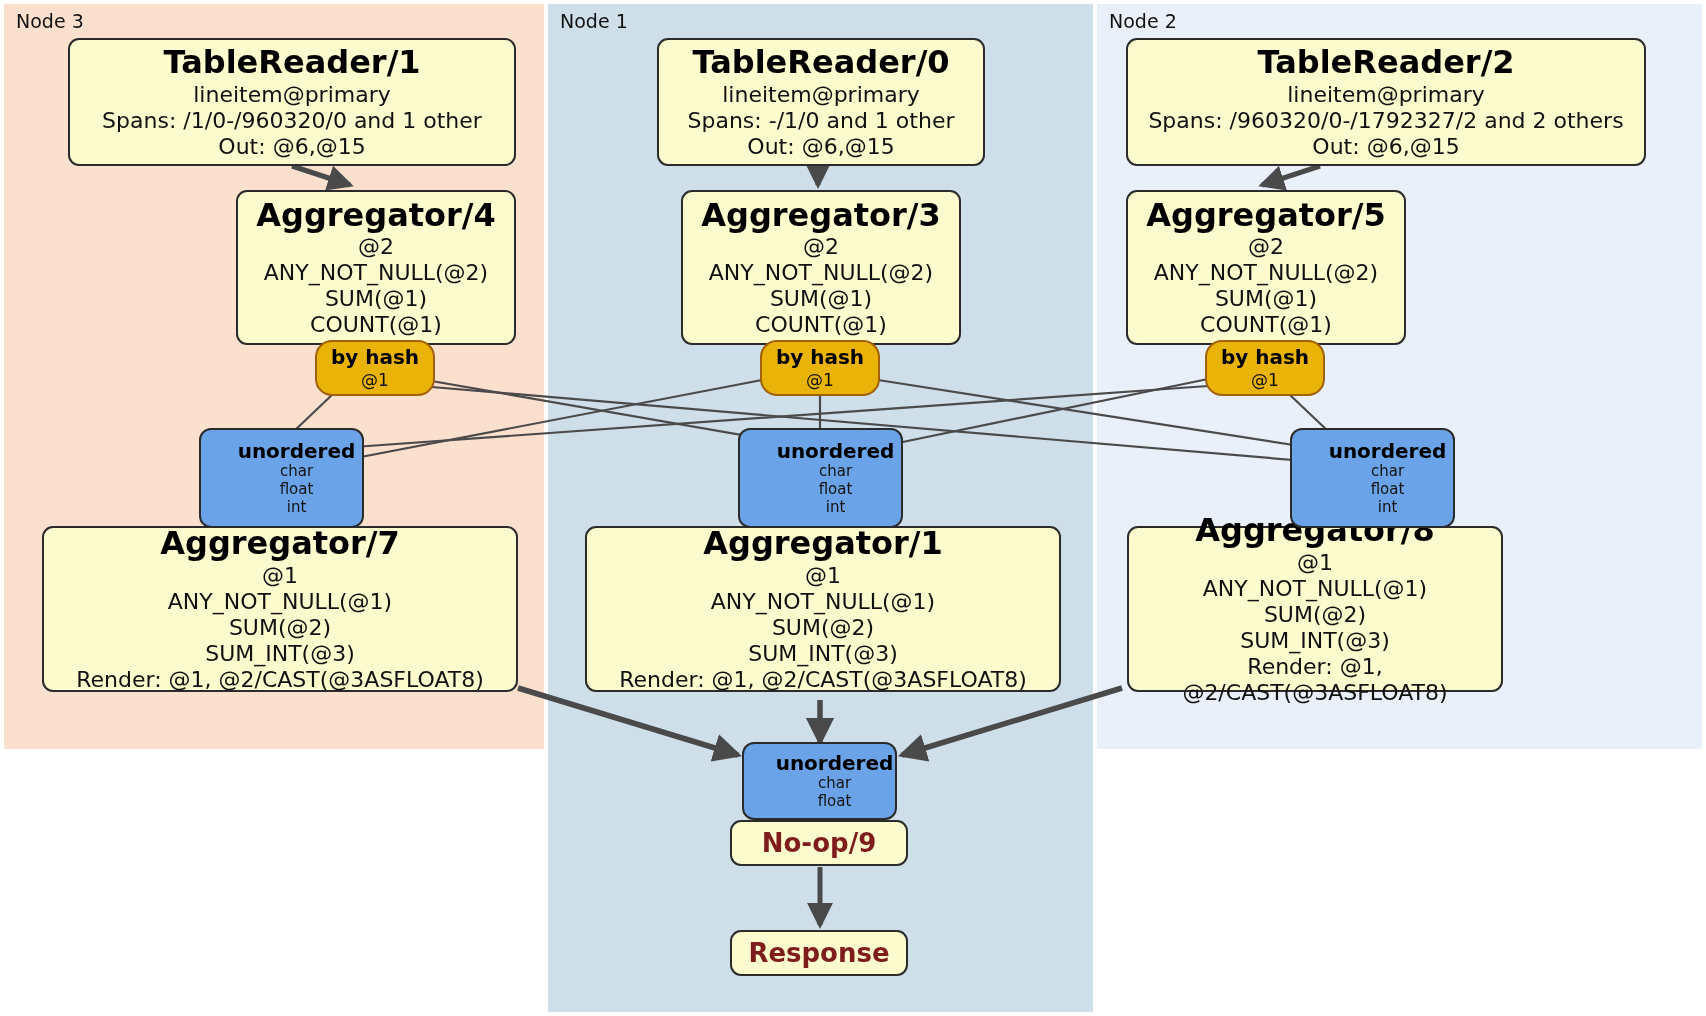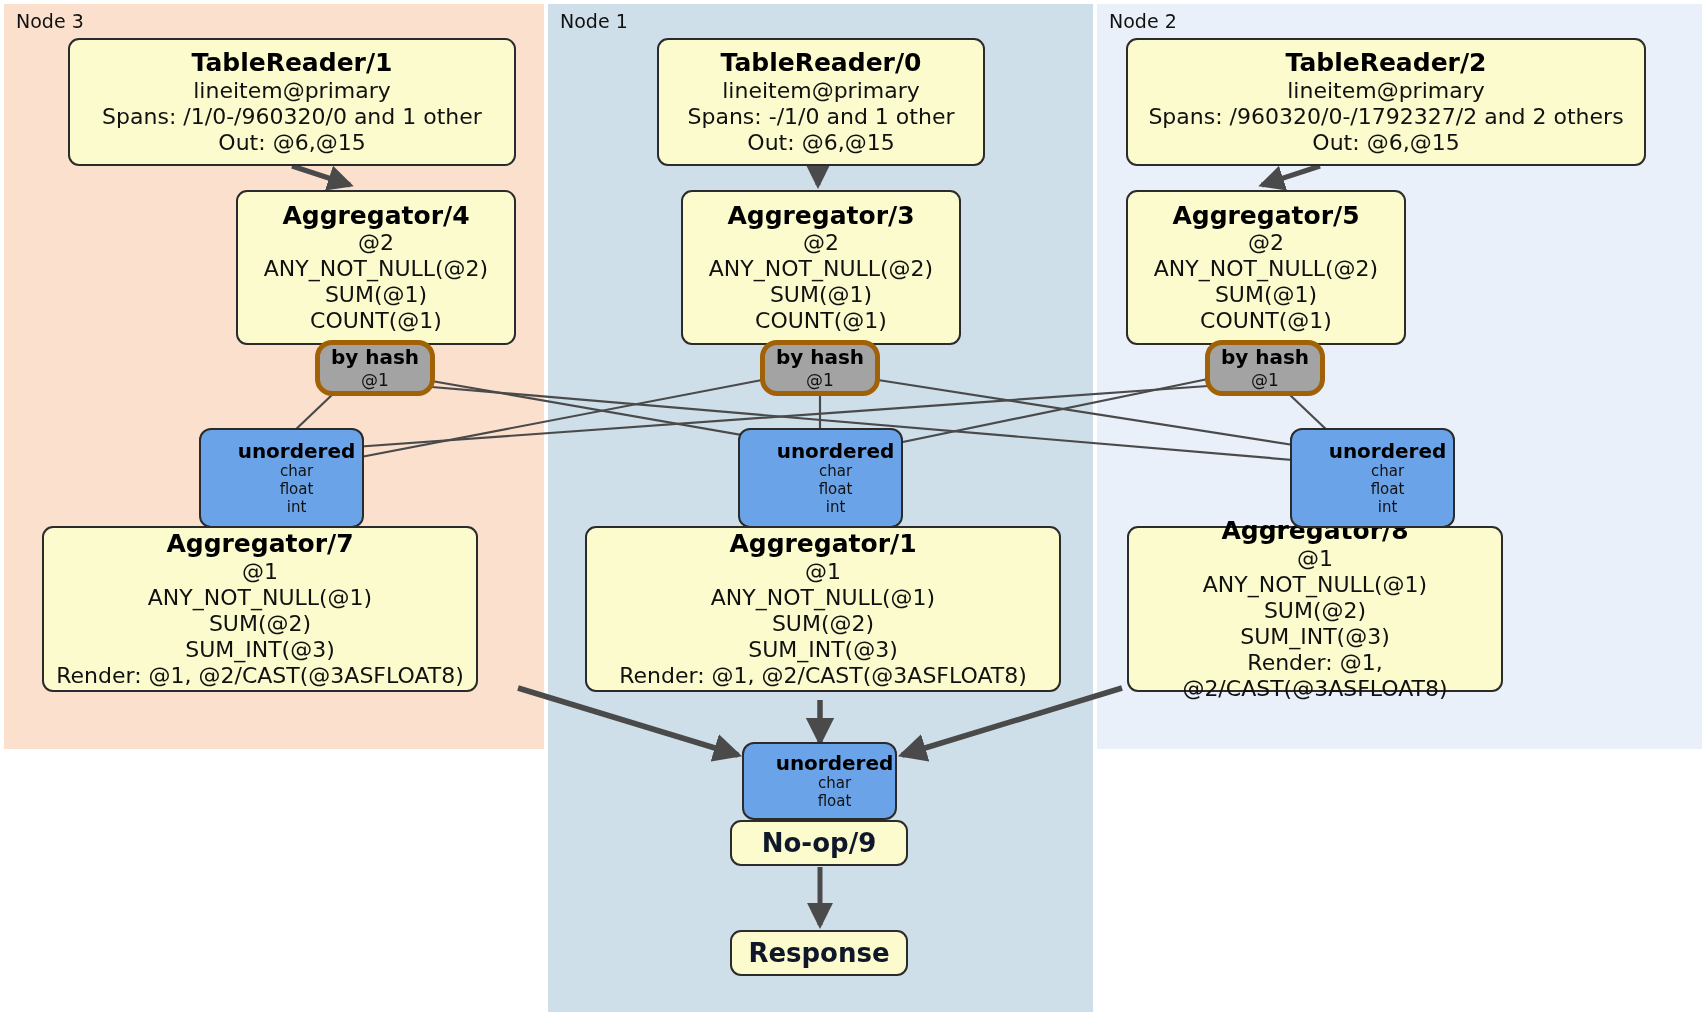--- a/index.html
+++ b/index.html
@@ -31,41 +31,41 @@
     border-radius:11px;
     display:flex;flex-direction:column;
     align-items:center;justify-content:center;
     text-align:center;
     line-height:1.18;
   }
   .proc{
     background:#fbfbcd;
     padding:6px 10px;
   }
-  .proc .title{font-weight:bold;font-size:25px;color:#000;letter-spacing:0px;}
+  .proc .title{font-weight:bold;font-size:32px;color:#000;letter-spacing:0px;}
   .proc .line{font-size:22px;color:#111;}
 
   .router{
     background:#6aa3e8;
     border:2px solid #2b2b2b;
     border-radius:12px;
     padding-left:30px;
   }
   .router .title{font-weight:bold;font-size:20px;color:#000;}
   .router .line{font-size:15px;color:#111;}
 
   .hash{
-    background:#a3a3a3;
-    border:5px solid #a16207;
+    background:#eab308;
+    border:2px solid #a16207;
     border-radius:17px;
   }
   .hash .title{font-weight:bold;font-size:20px;color:#000;}
   .hash .line{font-size:17px;color:#111;}
 
-  .simple .title{font-weight:bold;font-size:26px;color:#0f172a;}
+  .simple .title{font-weight:bold;font-size:26px;color:#7f1d1d;}
 
   
   .lvl-proc{z-index:3;}
   .lvl-router{z-index:5;}
   .lvl-hash{z-index:6;}
 </style>
 </head>
 <body>
 
 <div id="canvas">
@@ -193,21 +193,21 @@
     <div class="line">int</div>
   </div>
 
   <div class="box router lvl-router" style="left:1290px;top:428px;width:165px;height:100px;">
     <div class="title">unordered</div>
     <div class="line">char</div>
     <div class="line">float</div>
     <div class="line">int</div>
   </div>
 
-  <div class="box proc lvl-proc" style="left:42px;top:526px;width:436px;height:166px;">
+  <div class="box proc lvl-proc" style="left:42px;top:526px;width:476px;height:166px;">
     <div class="title">Aggregator/7</div>
     <div class="line">@1</div>
     <div class="line">ANY_NOT_NULL(@1)</div>
     <div class="line">SUM(@2)</div>
     <div class="line">SUM_INT(@3)</div>
     <div class="line">Render: @1, @2/CAST(@3ASFLOAT8)</div>
   </div>
 
   <div class="box proc lvl-proc" style="left:585px;top:526px;width:476px;height:166px;">
     <div class="title">Aggregator/1</div>

